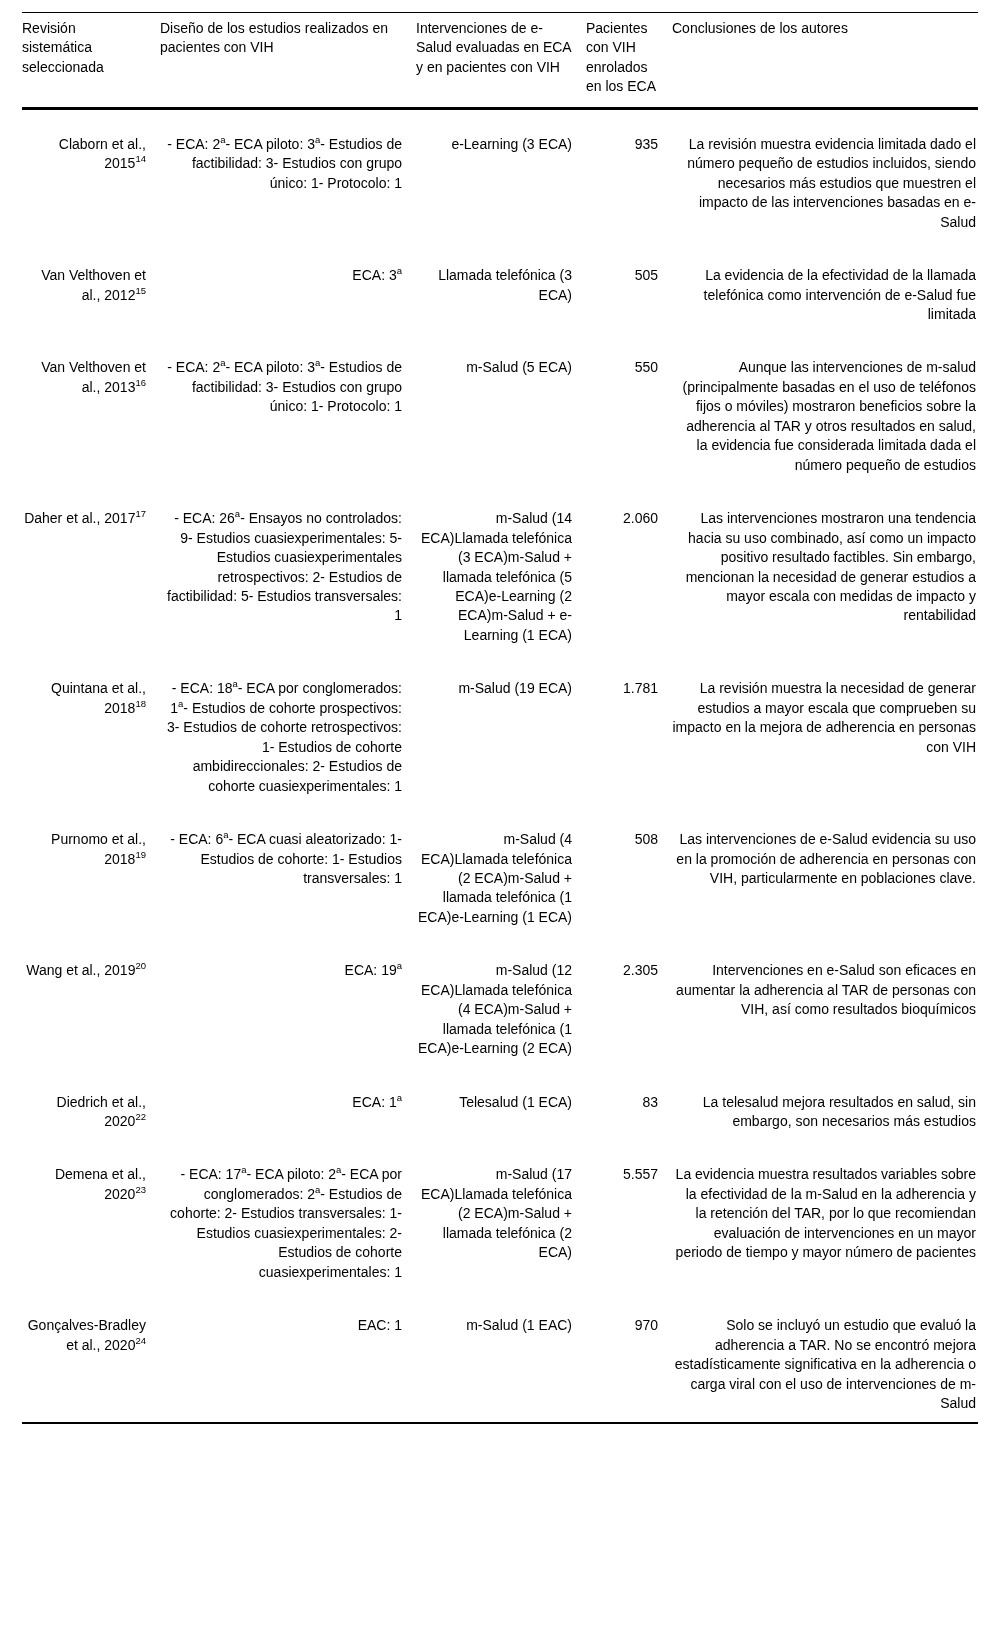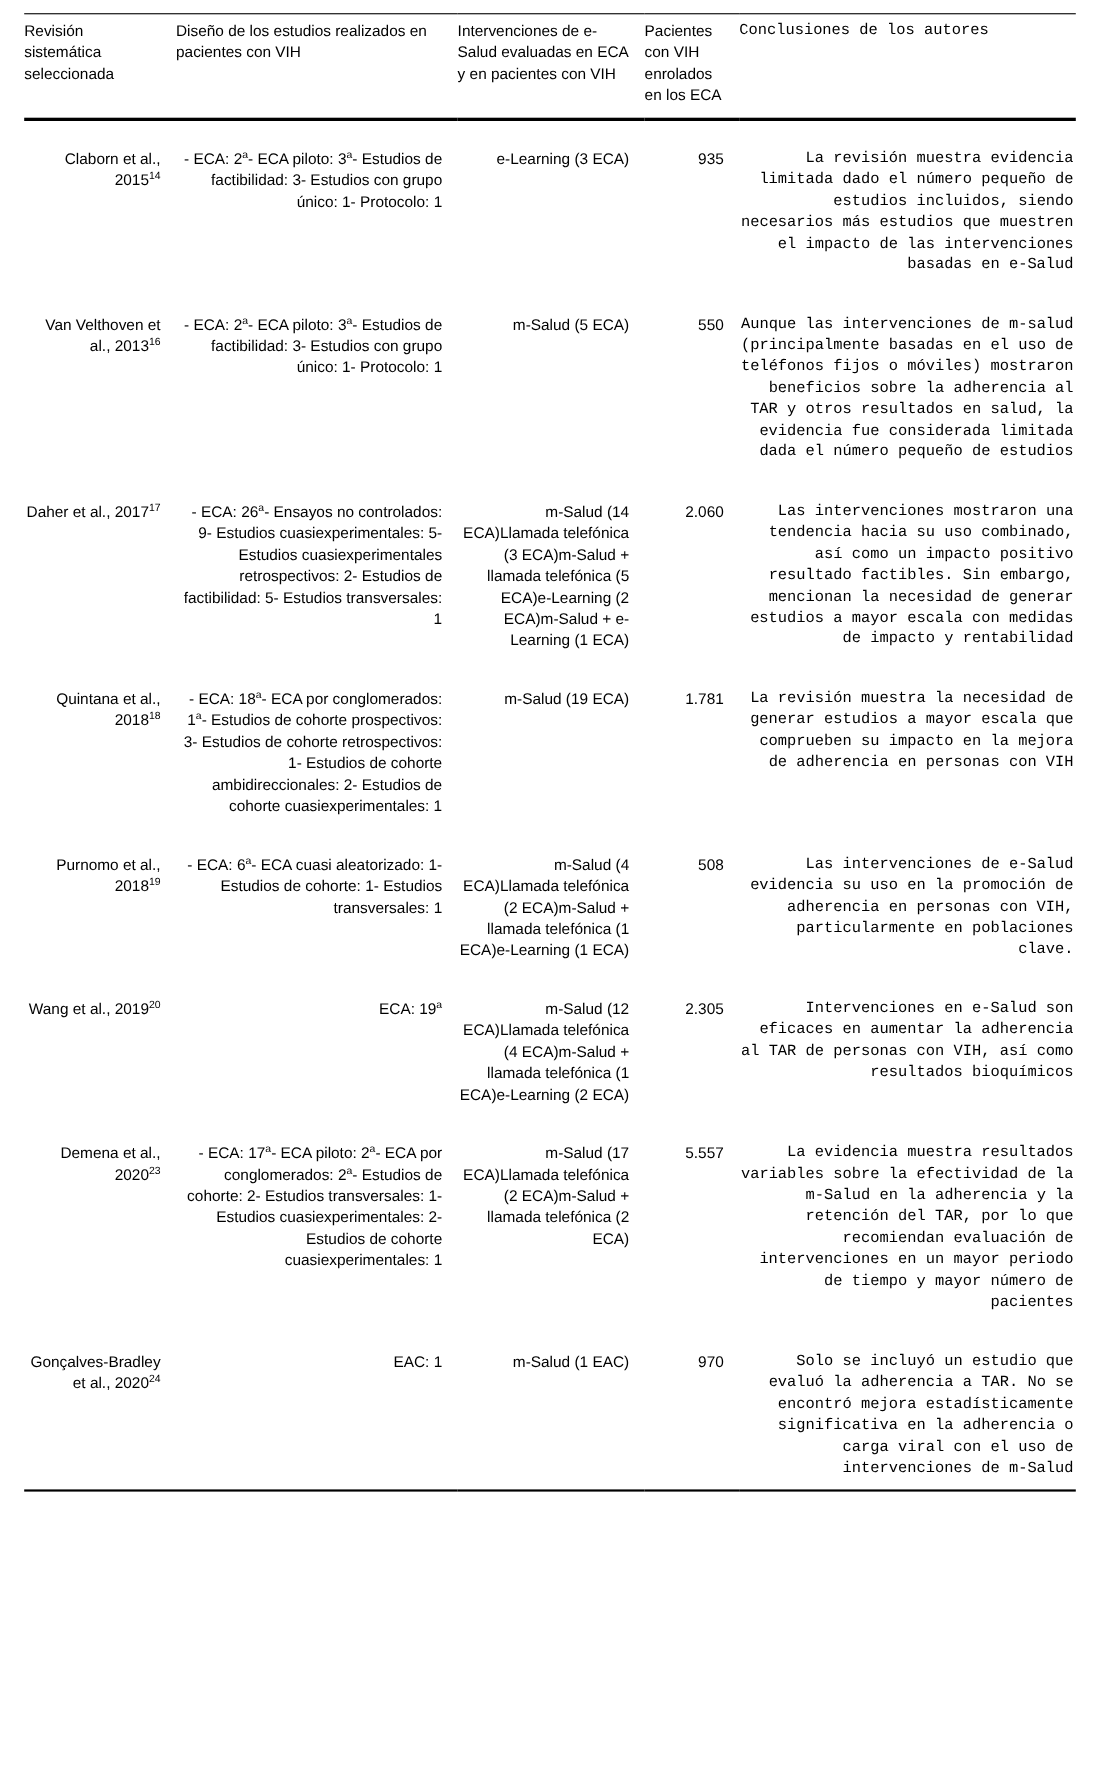--- a/index.html
+++ b/index.html
@@ -27,21 +27,21 @@
   }
   thead th {
     border-bottom: 3px solid #000;
   }
   th, td {
     text-align: left;
     vertical-align: top;
     font-weight: normal;
     padding: 6px 14px 10px 0;
   }
-  th:last-child, td:last-child { padding-right: 2px; font-family: Liberation Mono, monospace; }
+  th:last-child, td:last-child { padding-right: 2px; }
   tbody td { padding-top: 25px; padding-bottom: 9px; text-align: right; }
   sup {
     font-size: 9.5px;
     vertical-align: super;
     line-height: 0;
   }
   col.c-review { width: 138px; }
   col.c-design { width: 256px; }
   col.c-interventions { width: 170px; }
   col.c-patients { width: 86px; }
@@ -70,20 +70,27 @@
     </thead>
     <tbody>
   <tr>
     <td>Claborn et al., 2015<sup>14</sup></td>
     <td>- ECA: 2<sup>a</sup>- ECA piloto: 3<sup>a</sup>- Estudios de factibilidad: 3- Estudios con grupo único: 1- Protocolo: 1</td>
     <td>e-Learning (3 ECA)</td>
     <td>935</td>
     <td>La revisión muestra evidencia limitada dado el número pequeño de estudios incluidos, siendo necesarios más estudios que muestren el impacto de las intervenciones basadas en e-Salud</td>
   </tr>
 
+  <tr>
+    <td>Van Velthoven et al., 2012<sup>15</sup></td>
+    <td>ECA: 3<sup>a</sup></td>
+    <td>Llamada telefónica (3 ECA)</td>
+    <td>505</td>
+    <td>La evidencia de la efectividad de la llamada telefónica como intervención de e-Salud fue limitada</td>
+  </tr>
 
   <tr>
     <td>Van Velthoven et al., 2013<sup>16</sup></td>
     <td>- ECA: 2<sup>a</sup>- ECA piloto: 3<sup>a</sup>- Estudios de factibilidad: 3- Estudios con grupo único: 1- Protocolo: 1</td>
     <td>m-Salud (5 ECA)</td>
     <td>550</td>
     <td>Aunque las intervenciones de m-salud (principalmente basadas en el uso de teléfonos fijos o móviles) mostraron beneficios sobre la adherencia al TAR y otros resultados en salud, la evidencia fue considerada limitada dada el número pequeño de estudios</td>
   </tr>
 
   <tr>
@@ -112,20 +119,27 @@
 
   <tr>
     <td>Wang et al., 2019<sup>20</sup></td>
     <td>ECA: 19<sup>a</sup></td>
     <td>m-Salud (12 ECA)Llamada telefónica (4 ECA)m-Salud + llamada telefónica (1 ECA)e-Learning (2 ECA)</td>
     <td>2.305</td>
     <td>Intervenciones en e-Salud son eficaces en aumentar la adherencia al TAR de personas con VIH, así como resultados bioquímicos</td>
   </tr>
 
 
+  <tr>
+    <td>Diedrich et al., 2020<sup>22</sup></td>
+    <td>ECA: 1<sup>a</sup></td>
+    <td>Telesalud (1 ECA)</td>
+    <td>83</td>
+    <td>La telesalud mejora resultados en salud, sin embargo, son necesarios más estudios</td>
+  </tr>
 
   <tr>
     <td>Demena et al., 2020<sup>23</sup></td>
     <td>- ECA: 17<sup>a</sup>- ECA piloto: 2<sup>a</sup>- ECA por conglomerados: 2<sup>a</sup>- Estudios de cohorte: 2- Estudios transversales: 1- Estudios cuasiexperimentales: 2- Estudios de cohorte cuasiexperimentales: 1</td>
     <td>m-Salud (17 ECA)Llamada telefónica (2 ECA)m-Salud + llamada telefónica (2 ECA)</td>
     <td>5.557</td>
     <td>La evidencia muestra resultados variables sobre la efectividad de la m-Salud en la adherencia y la retención del TAR, por lo que recomiendan evaluación de intervenciones en un mayor periodo de tiempo y mayor número de pacientes</td>
   </tr>
 
   <tr>

